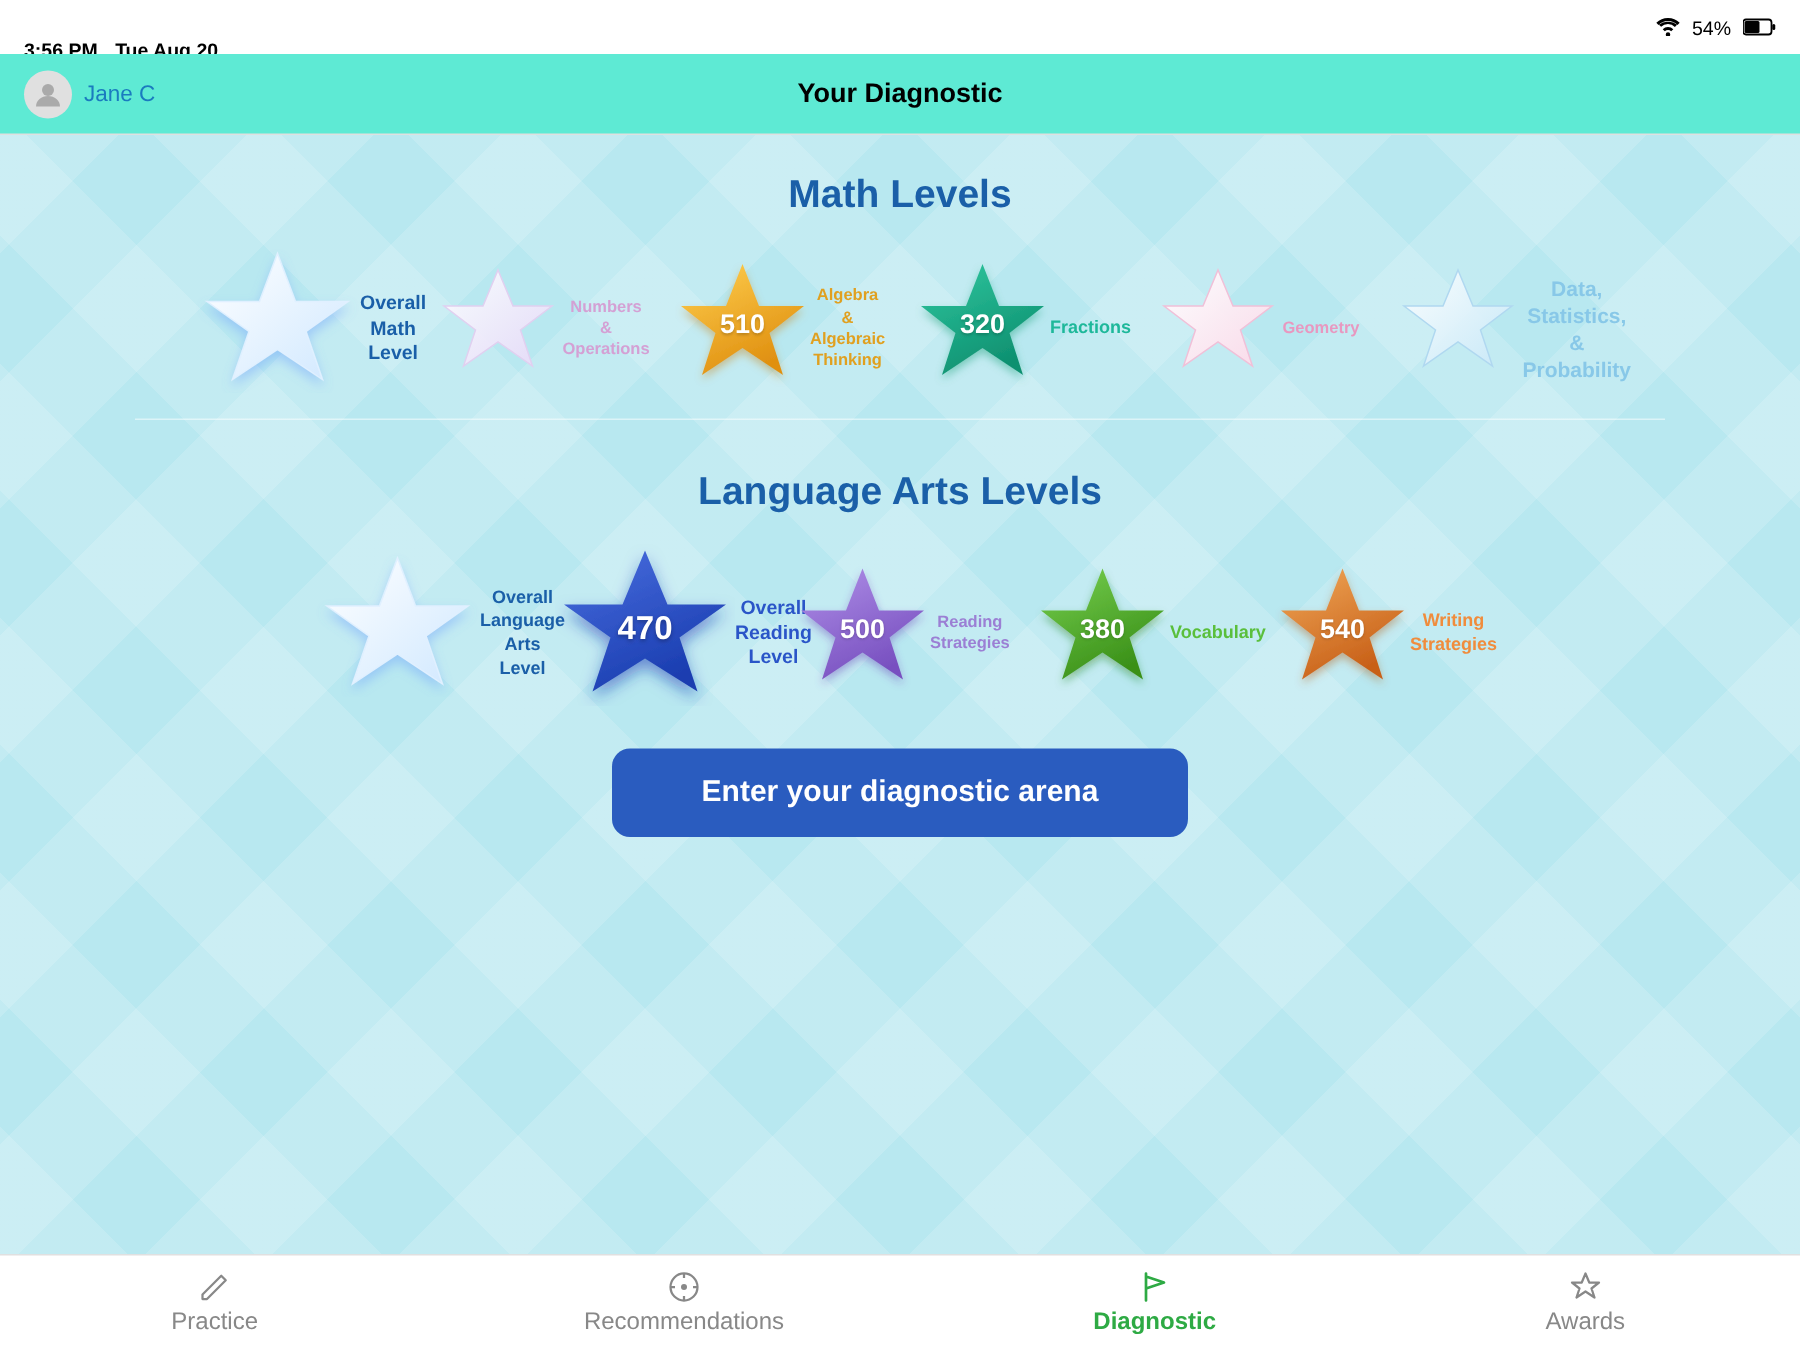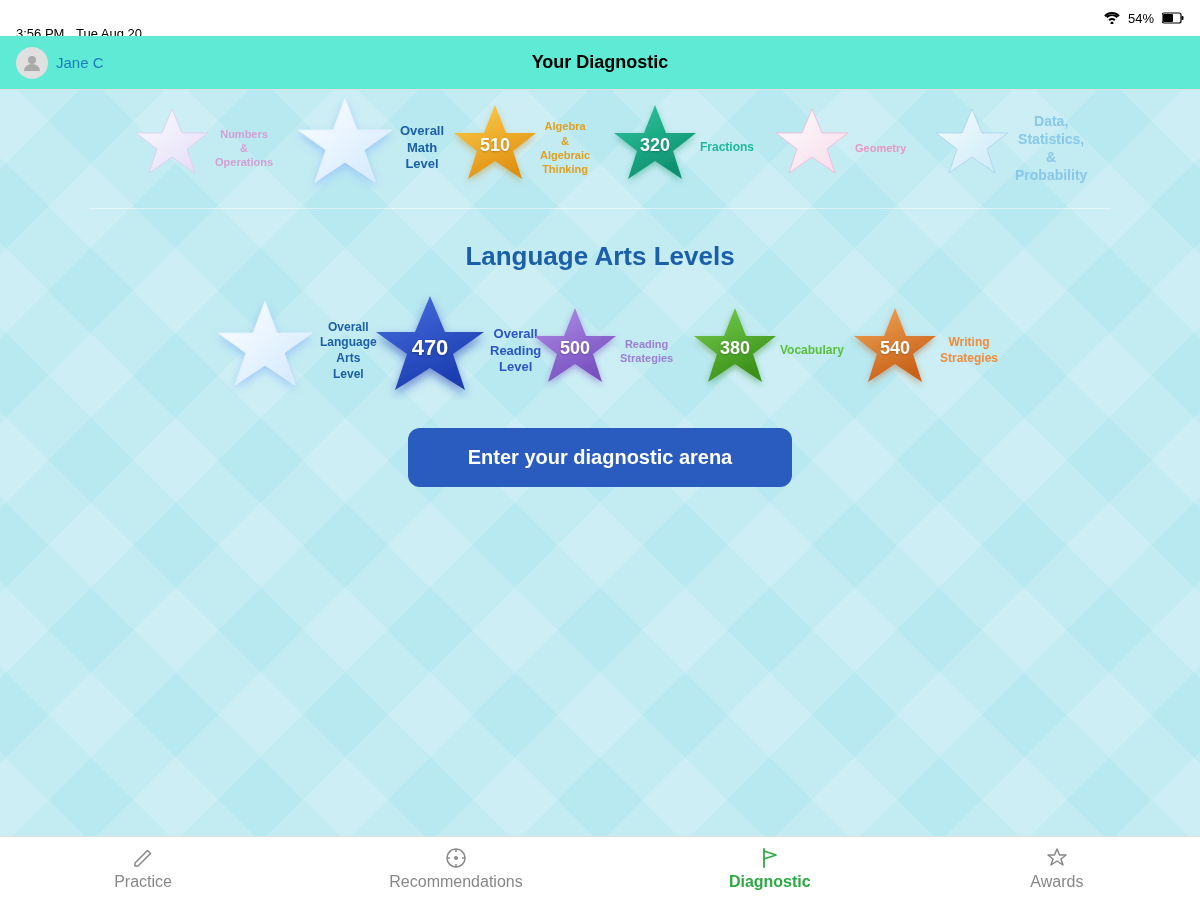--- a/index.html
+++ b/index.html
@@ -9,21 +9,21 @@
     .status-bar {
       background: #fff;
       height: 36px;
       display: flex;
       align-items: center;
       justify-content: space-between;
       padding: 0 16px;
       font-size: 13px;
       color: #000;
     }
-    .status-left { font-weight: 400; margin-top: 31px; }
+    .status-left { font-weight: 700; margin-top: 31px; }
     .status-right { display: flex; align-items: center; gap: 8px; }
 
     
     .header {
       background: #5eead4;
       height: 54px;
       display: flex;
       align-items: center;
       justify-content: center;
       position: relative;
@@ -189,54 +189,55 @@
         </svg>
     </div>
     <span>Jane C</span>
   </div>
   <span class="header-title">Your Diagnostic</span>
 </div>
 
 <div class="main">
 
   <div class="section">
+    <div class="section-title">Math Levels</div>
 
     <div class="stars-row">
+
+      <div class="star-item">
+        <div class="star-container" style="width:110px;height:110px;">
+          <svg width="110" height="110" viewBox="0 0 110 110">
+            <defs>
+              <linearGradient id="wg1" x1="0%" y1="0%" x2="100%" y2="100%">
+                <stop offset="0%" style="stop-color:#ffffff;stop-opacity:1"></stop>
+                <stop offset="100%" style="stop-color:#d0e8ff;stop-opacity:1"></stop>
+              </linearGradient>
+              <filter id="shadow1">
+                  <feDropShadow dx="0" dy="4" stdDeviation="4" flood-color="rgba(100,150,255,0.4)"></feDropShadow>
+                </filter>
+            </defs>
+            <polygon points="55,8 67,40 102,40 74,60 85,92 55,72 25,92 36,60 8,40 43,40" fill="url(#wg1)" filter="url(#shadow1)" stroke="#e0f0ff" stroke-width="1"></polygon>
+          </svg>
+        </div>
+        <div class="star-label" style="color:#1a5fa8;font-weight:700;font-size:13px;">Overall<br>Math Level</div>
+      </div>
 
       <div class="star-item">
         <div class="star-container" style="width:85px;height:85px;">
           <svg width="85" height="85" viewBox="0 0 85 85">
             <defs>
               <linearGradient id="wg2" x1="0%" y1="0%" x2="100%" y2="100%">
                 <stop offset="0%" style="stop-color:#ffffff;stop-opacity:0.9"></stop>
                 <stop offset="100%" style="stop-color:#e8d8f8;stop-opacity:0.9"></stop>
               </linearGradient>
             </defs>
             <polygon points="42,6 52,30 78,30 57,46 65,70 42,54 19,70 27,46 6,30 32,30" fill="url(#wg2)" stroke="#e0d0f0" stroke-width="1"></polygon>
           </svg>
         </div>
         <div class="star-label" style="color:#d4a0d4;font-size:11px;">Numbers<br>&amp; Operations</div>
-      </div>
-
-      <div class="star-item">
-        <div class="star-container" style="width:110px;height:110px;">
-          <svg width="110" height="110" viewBox="0 0 110 110">
-            <defs>
-              <linearGradient id="wg1" x1="0%" y1="0%" x2="100%" y2="100%">
-                <stop offset="0%" style="stop-color:#ffffff;stop-opacity:1"></stop>
-                <stop offset="100%" style="stop-color:#d0e8ff;stop-opacity:1"></stop>
-              </linearGradient>
-              <filter id="shadow1">
-                  <feDropShadow dx="0" dy="4" stdDeviation="4" flood-color="rgba(100,150,255,0.4)"></feDropShadow>
-                </filter>
-            </defs>
-            <polygon points="55,8 67,40 102,40 74,60 85,92 55,72 25,92 36,60 8,40 43,40" fill="url(#wg1)" filter="url(#shadow1)" stroke="#e0f0ff" stroke-width="1"></polygon>
-          </svg>
-        </div>
-        <div class="star-label" style="color:#1a5fa8;font-weight:700;font-size:13px;">Overall<br>Math Level</div>
       </div>
 
       <div class="star-item">
         <div class="star-container" style="width:90px;height:90px;position:relative;">
           <svg width="90" height="90" viewBox="0 0 90 90">
             <defs>
               <linearGradient id="gy" x1="0%" y1="0%" x2="50%" y2="100%">
                 <stop offset="0%" style="stop-color:#ffd050"></stop>
                 <stop offset="100%" style="stop-color:#e09010"></stop>
               </linearGradient>

